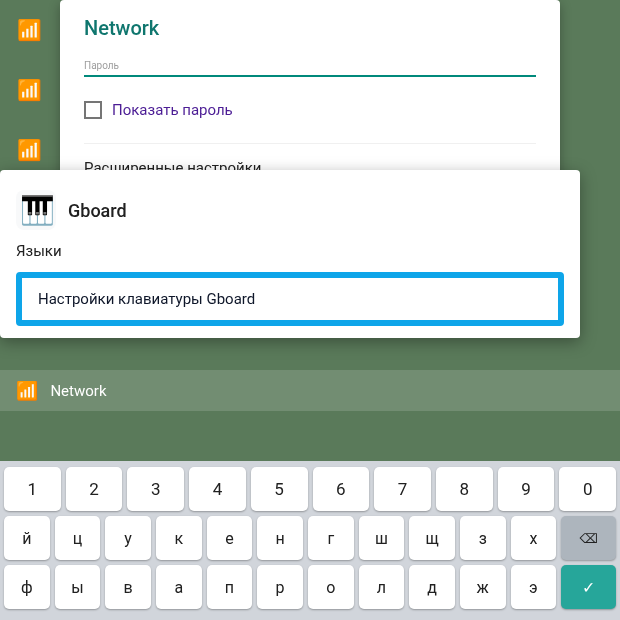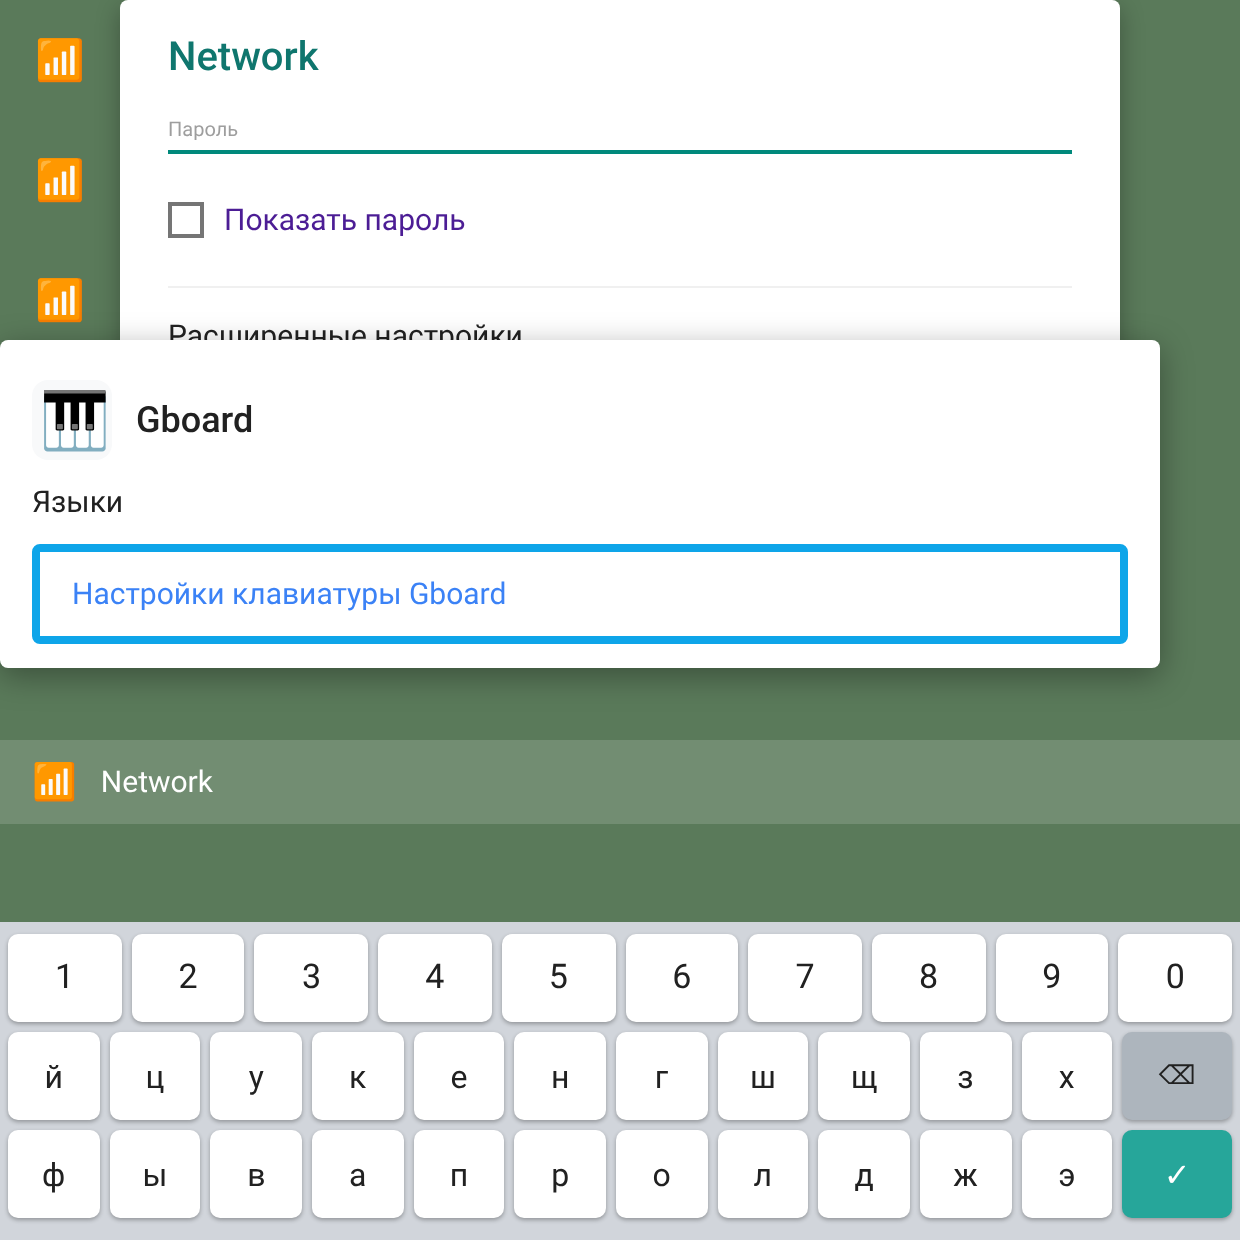--- a/index.html
+++ b/index.html
@@ -112,24 +112,24 @@
       color: #212121;
     }
     .gboard-languages {
       padding: 4px 16px 8px 16px;
       font-size: 15px;
       color: #212121;
     }
     .gboard-settings-btn {
       margin: 4px 16px 0 16px;
       padding: 12px 16px;
-      border: 4px solid #0ea5e9;
+      border: 6px solid #0ea5e9;
       border-radius: 4px;
       font-size: 15px;
-      color: #3b82f6;
+      color: #0f172a;
       background: #fff;
       cursor: pointer;
       text-align: left;
     }
 
     
     .alexandr-row {
       position: absolute;
       top: 370px;
       left: 0;

